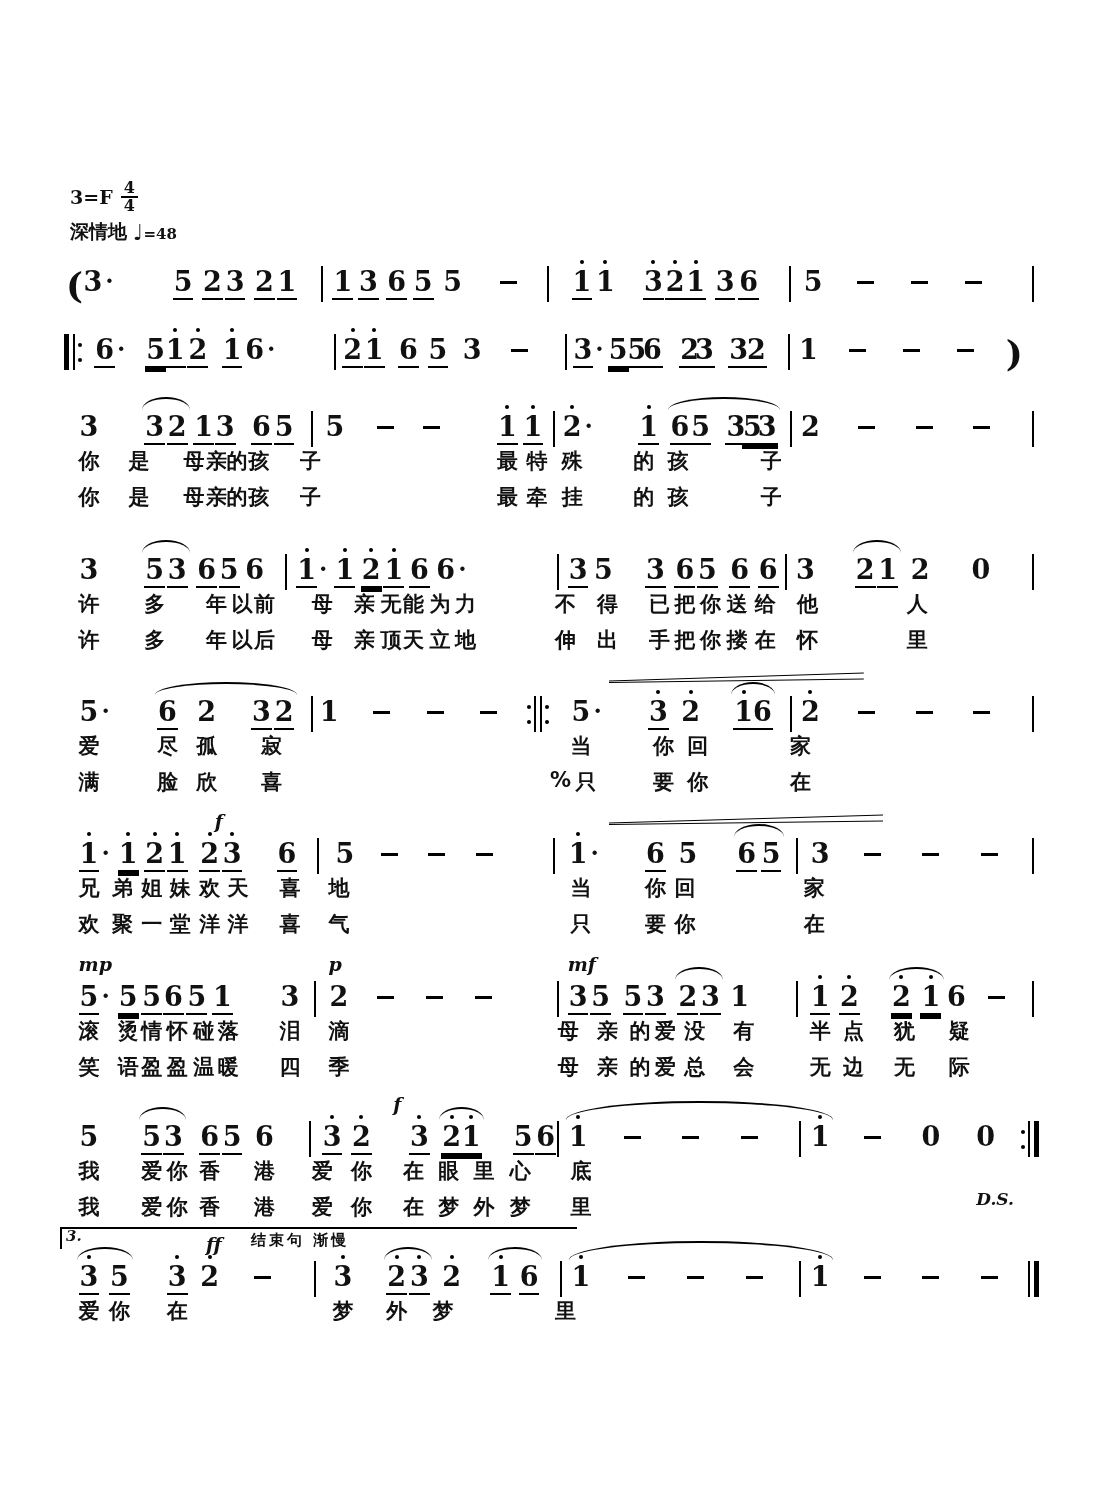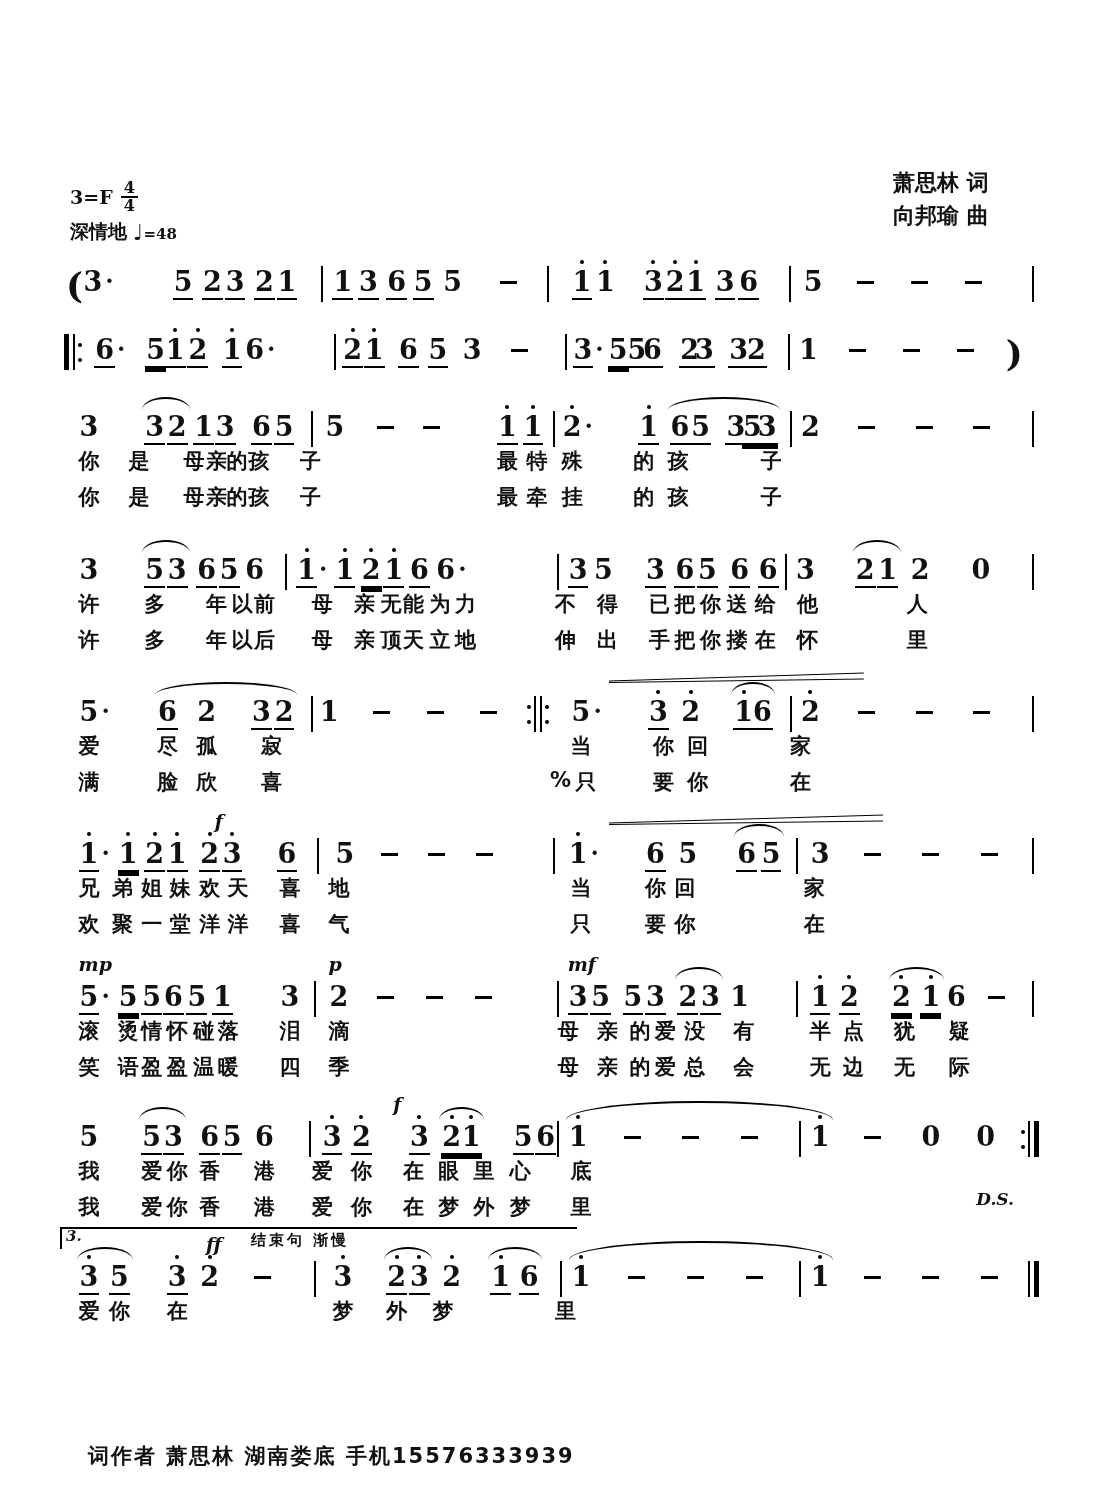--- a/index.html
+++ b/index.html
@@ -50,24 +50,20 @@
   .hp{position:absolute;top:-16px;height:12px;}
   .hp svg{display:block;width:100%;height:100%;}
   .lyr{position:absolute;left:0;width:100%;height:30px;}
   .syl{position:absolute;font-size:21px;font-weight:600;white-space:nowrap;}
 </style>
 </head>
 <body>
 
 <div class="page">
 
-  <div class="credits">
-    <div>萧思林 词</div>
-    <div>向邦瑜 曲</div>
-  </div>
 
   <div class="keysig">
     <span>3=F</span>
     <span class="frac">
       <span class="numr">4</span>
       <span>4</span>
     </span>
   </div>
 
   <div class="expr">
@@ -1081,14 +1077,13 @@
           <span class="syl" style="left: 5%;">你</span>
           <span class="syl" style="left: 10.9%;">在</span>
           <span class="syl" style="left: 27.8%;">梦</span>
           <span class="syl" style="left: 33.3%;">外</span>
           <span class="syl" style="left: 38%;">梦</span>
           <span class="syl" style="left: 50.5%;">里</span>
         </div>
       </div>
     </div>
 
-  <div class="footer">词作者 萧思林 湖南娄底 手机15576333939</div>
 </div>
 
 </body></html>

